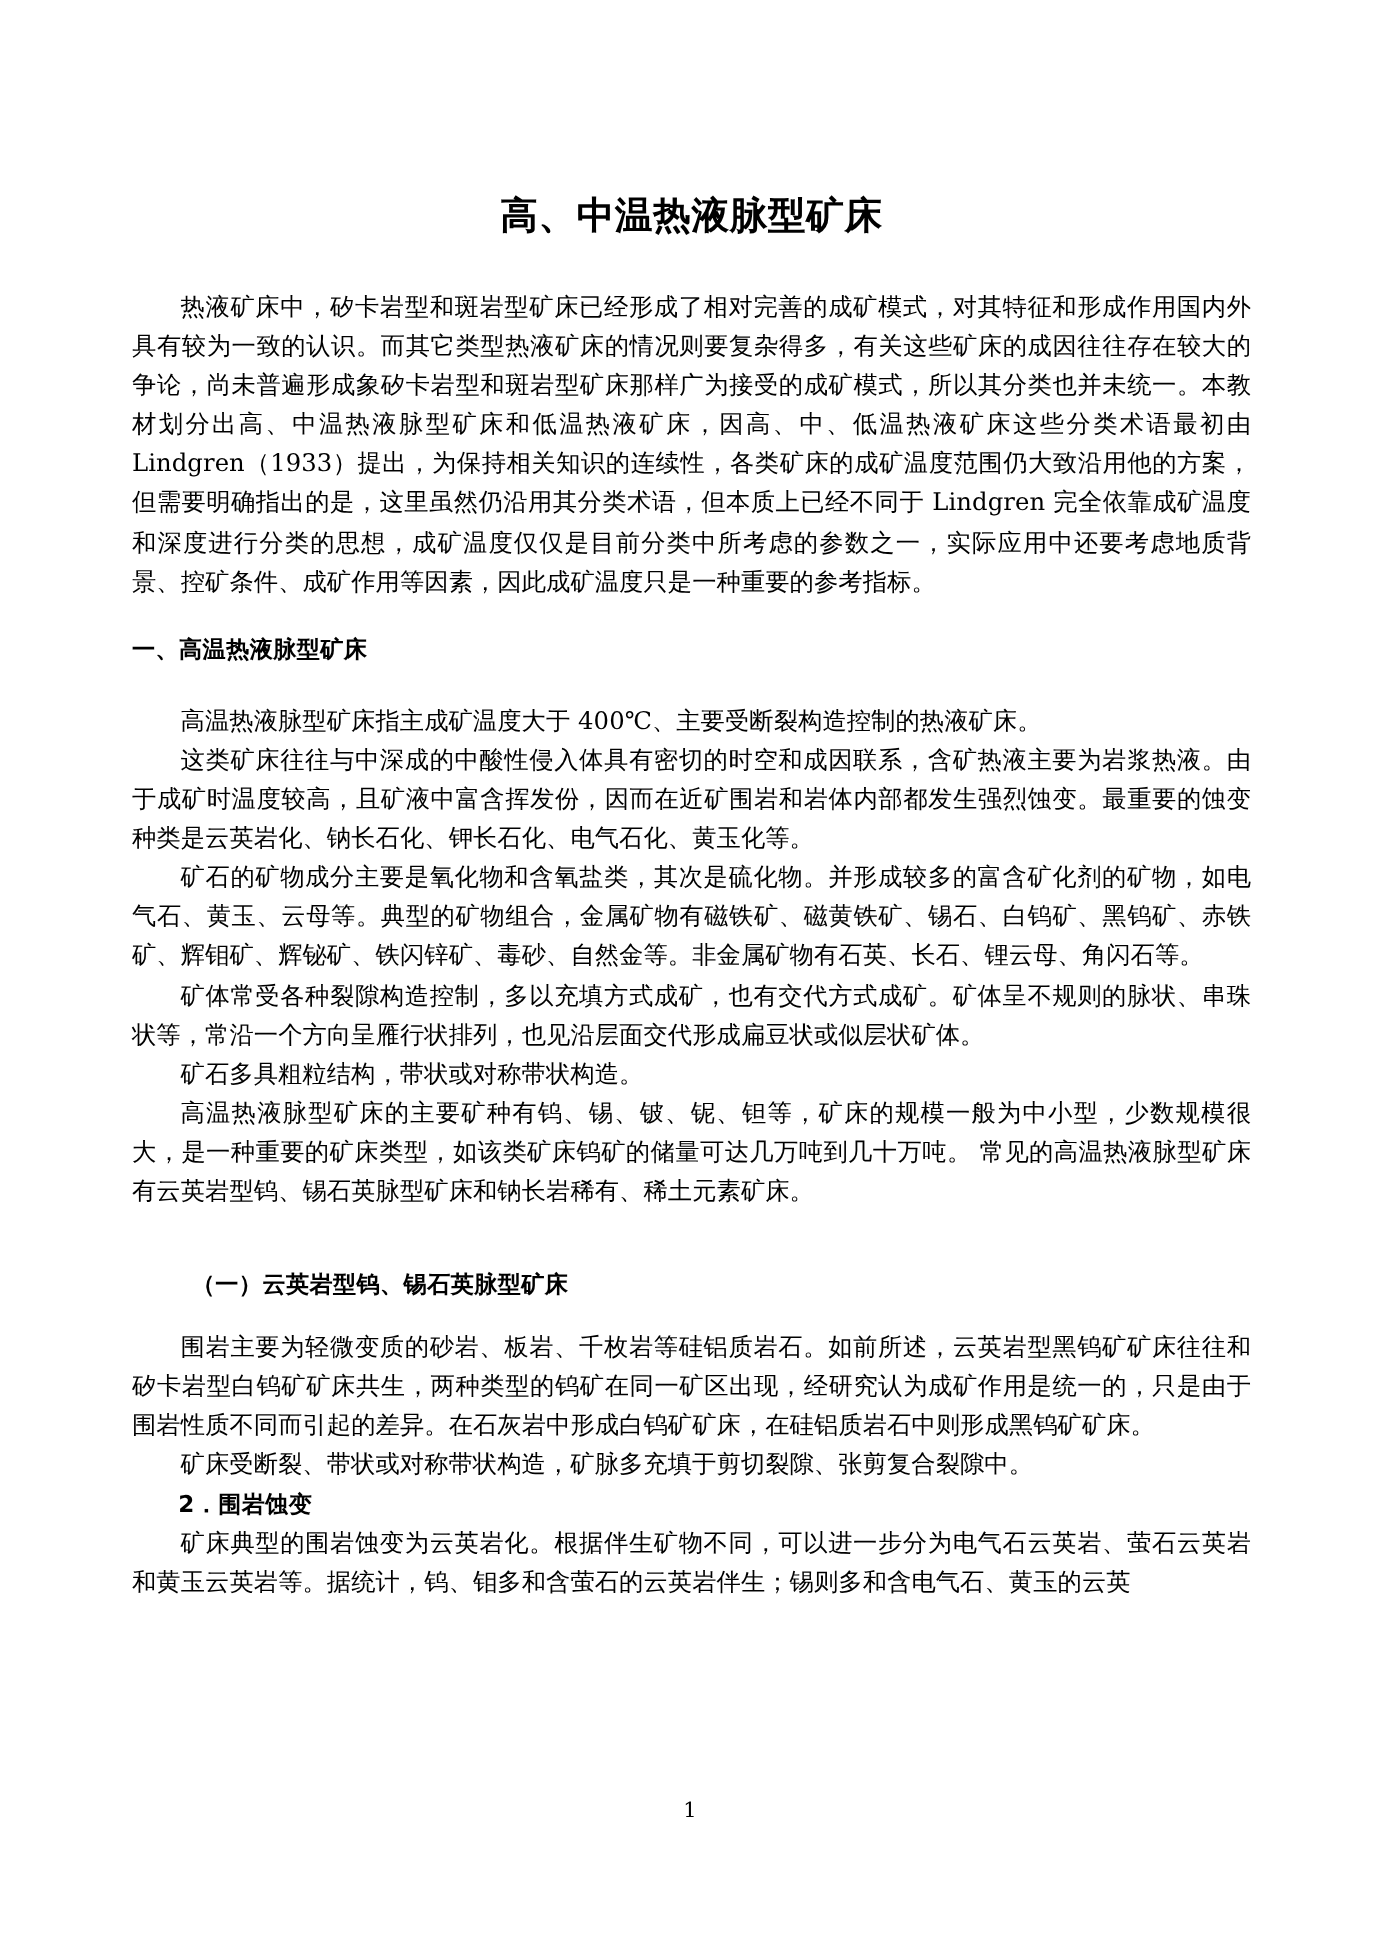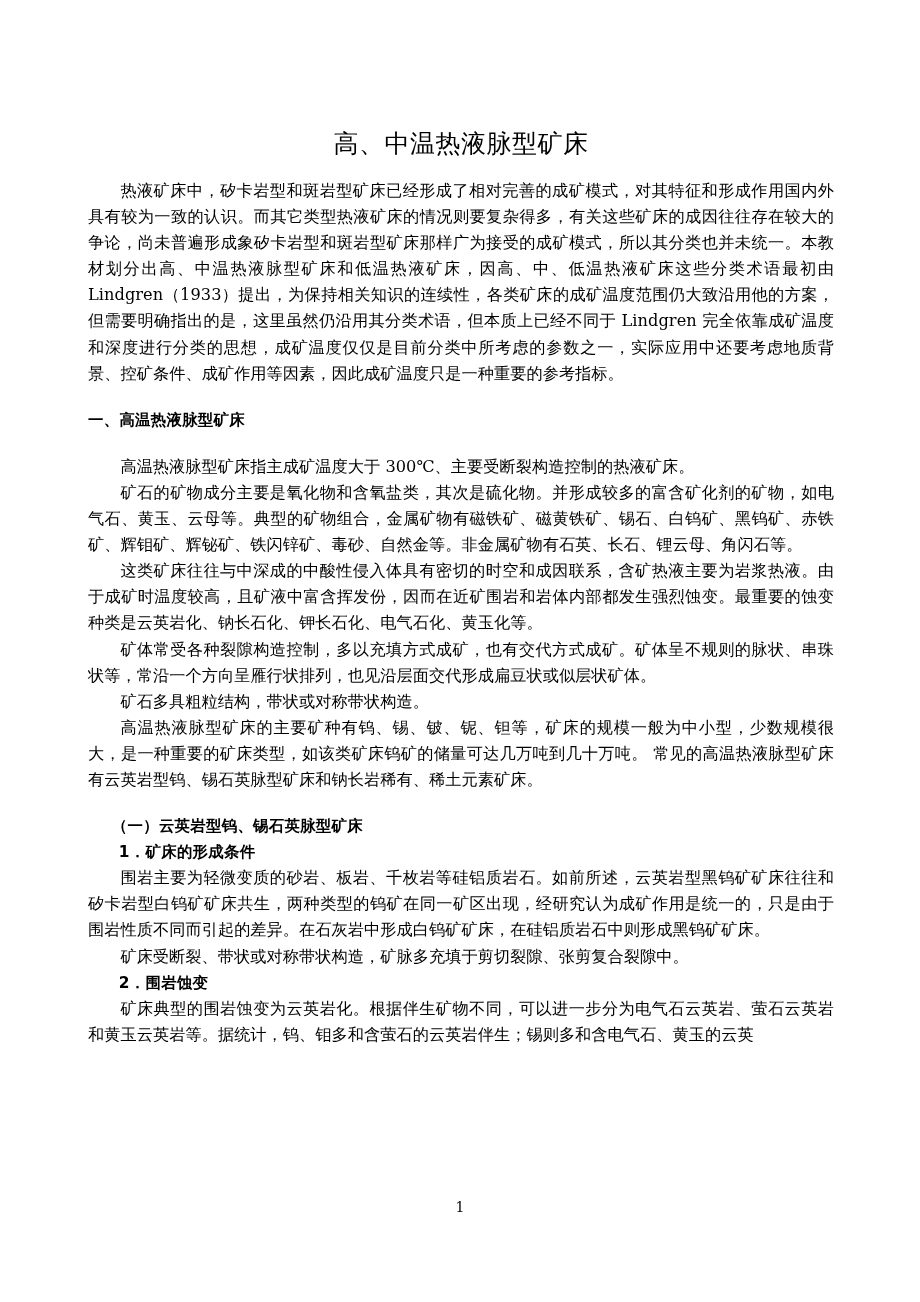--- a/index.html
+++ b/index.html
@@ -21,53 +21,53 @@
   }
   .content {
     position: absolute;
     left: 88px;
     top: 0;
     width: 746px;
   }
   .doc-title {
     text-align: center;
     font-size: 25px;
-    font-weight: normal;
+    font-weight: bold;
     letter-spacing: 0.5px;
     margin: 0;
     padding-top: 129px;
     line-height: 1.2;
     font-family: "DejaVu Sans", "Liberation Sans", sans-serif;
   }
   .para {
     font-size: 16.2px;
     line-height: 26.1px;
     text-align: justify;
     text-justify: inter-ideograph;
     margin: 0;
     text-indent: 2em;
     letter-spacing: 0.05px;
   }
   .para.first-body {
-    margin-top: 19px;
+    margin-top: 33px;
   }
   .heading-1 {
     font-size: 15.4px;
     font-weight: bold;
     line-height: 26.1px;
     margin: 0;
     text-indent: 0;
     font-family: Liberation Sans, sans-serif;
     letter-spacing: 0.3px;
   }
   .heading-2 {
     font-size: 15.4px;
     font-weight: bold;
     line-height: 26.1px;
-    margin: 0;
+    margin: 16px;
     text-indent: 1.55em;
     font-family: "DejaVu Sans", "Liberation Sans", sans-serif;
     letter-spacing: 0.3px;
   }
   .heading-3 {
     font-size: 15.4px;
     font-weight: bold;
     line-height: 26.1px;
     margin: 0;
     text-indent: 2em;
@@ -100,33 +100,32 @@
     <h1 class="doc-title">高、中温热液脉型矿床</h1>
 
     <p class="para first-body">热液矿床中，矽卡岩型和斑岩型矿床已经形成了相对完善的成矿模式，对其特征和形成作用国内外具有较为一致的认识。而其它类型热液矿床的情况则要复杂得多，有关这些矿床的成因往往存在较大的争论，尚未普遍形成象矽卡岩型和斑岩型矿床那样广为接受的成矿模式，所以其分类也并未统一。本教材划分出高、中温热液脉型矿床和低温热液矿床，因高、中、低温热液矿床这些分类术语最初由 Lindgren（1933）提出，为保持相关知识的连续性，各类矿床的成矿温度范围仍大致沿用他的方案，但需要明确指出的是，这里虽然仍沿用其分类术语，但本质上已经不同于 Lindgren 完全依靠成矿温度和深度进行分类的思想，成矿温度仅仅是目前分类中所考虑的参数之一，实际应用中还要考虑地质背景、控矿条件、成矿作用等因素，因此成矿温度只是一种重要的参考指标。</p>
 
     <div class="gap-before-h2"></div>
 
     <h2 class="heading-1">一、高温热液脉型矿床</h2>
 
     <div class="gap-after-h1"></div>
 
-    <p class="para">高温热液脉型矿床指主成矿温度大于 300℃、主要受断裂构造控制的热液矿床。</p>
+    <p class="para">高温热液脉型矿床指主成矿温度大于 400℃、主要受断裂构造控制的热液矿床。</p>
+    <p class="para">这类矿床往往与中深成的中酸性侵入体具有密切的时空和成因联系，含矿热液主要为岩浆热液。由于成矿时温度较高，且矿液中富含挥发份，因而在近矿围岩和岩体内部都发生强烈蚀变。最重要的蚀变种类是云英岩化、钠长石化、钾长石化、电气石化、黄玉化等。</p>
     <p class="para">矿石的矿物成分主要是氧化物和含氧盐类，其次是硫化物。并形成较多的富含矿化剂的矿物，如电气石、黄玉、云母等。典型的矿物组合，金属矿物有磁铁矿、磁黄铁矿、锡石、白钨矿、黑钨矿、赤铁矿、辉钼矿、辉铋矿、铁闪锌矿、毒砂、自然金等。非金属矿物有石英、长石、锂云母、角闪石等。</p>
-    <p class="para">这类矿床往往与中深成的中酸性侵入体具有密切的时空和成因联系，含矿热液主要为岩浆热液。由于成矿时温度较高，且矿液中富含挥发份，因而在近矿围岩和岩体内部都发生强烈蚀变。最重要的蚀变种类是云英岩化、钠长石化、钾长石化、电气石化、黄玉化等。</p>
     <p class="para">矿体常受各种裂隙构造控制，多以充填方式成矿，也有交代方式成矿。矿体呈不规则的脉状、串珠状等，常沿一个方向呈雁行状排列，也见沿层面交代形成扁豆状或似层状矿体。</p>
     <p class="para">矿石多具粗粒结构，带状或对称带状构造。</p>
     <p class="para">高温热液脉型矿床的主要矿种有钨、锡、铍、铌、钽等，矿床的规模一般为中小型，少数规模很大，是一种重要的矿床类型，如该类矿床钨矿的储量可达几万吨到几十万吨。 常见的高温热液脉型矿床有云英岩型钨、锡石英脉型矿床和钠长岩稀有、稀土元素矿床。</p>
 
     <div class="gap-before-h2"></div>
 
     <h3 class="heading-2">（一）云英岩型钨、锡石英脉型矿床</h3>
 
 
-    <h4 class="heading-3">1．矿床的形成条件</h4>
 
     <p class="para">围岩主要为轻微变质的砂岩、板岩、千枚岩等硅铝质岩石。如前所述，云英岩型黑钨矿矿床往往和矽卡岩型白钨矿矿床共生，两种类型的钨矿在同一矿区出现，经研究认为成矿作用是统一的，只是由于围岩性质不同而引起的差异。在石灰岩中形成白钨矿矿床，在硅铝质岩石中则形成黑钨矿矿床。</p>
     <p class="para">矿床受断裂、带状或对称带状构造，矿脉多充填于剪切裂隙、张剪复合裂隙中。</p>
 
     <h4 class="heading-3">2．围岩蚀变</h4>
 
     <p class="para">矿床典型的围岩蚀变为云英岩化。根据伴生矿物不同，可以进一步分为电气石云英岩、萤石云英岩和黄玉云英岩等。据统计，钨、钼多和含萤石的云英岩伴生；锡则多和含电气石、黄玉的云英</p>
 
   </div>
 

